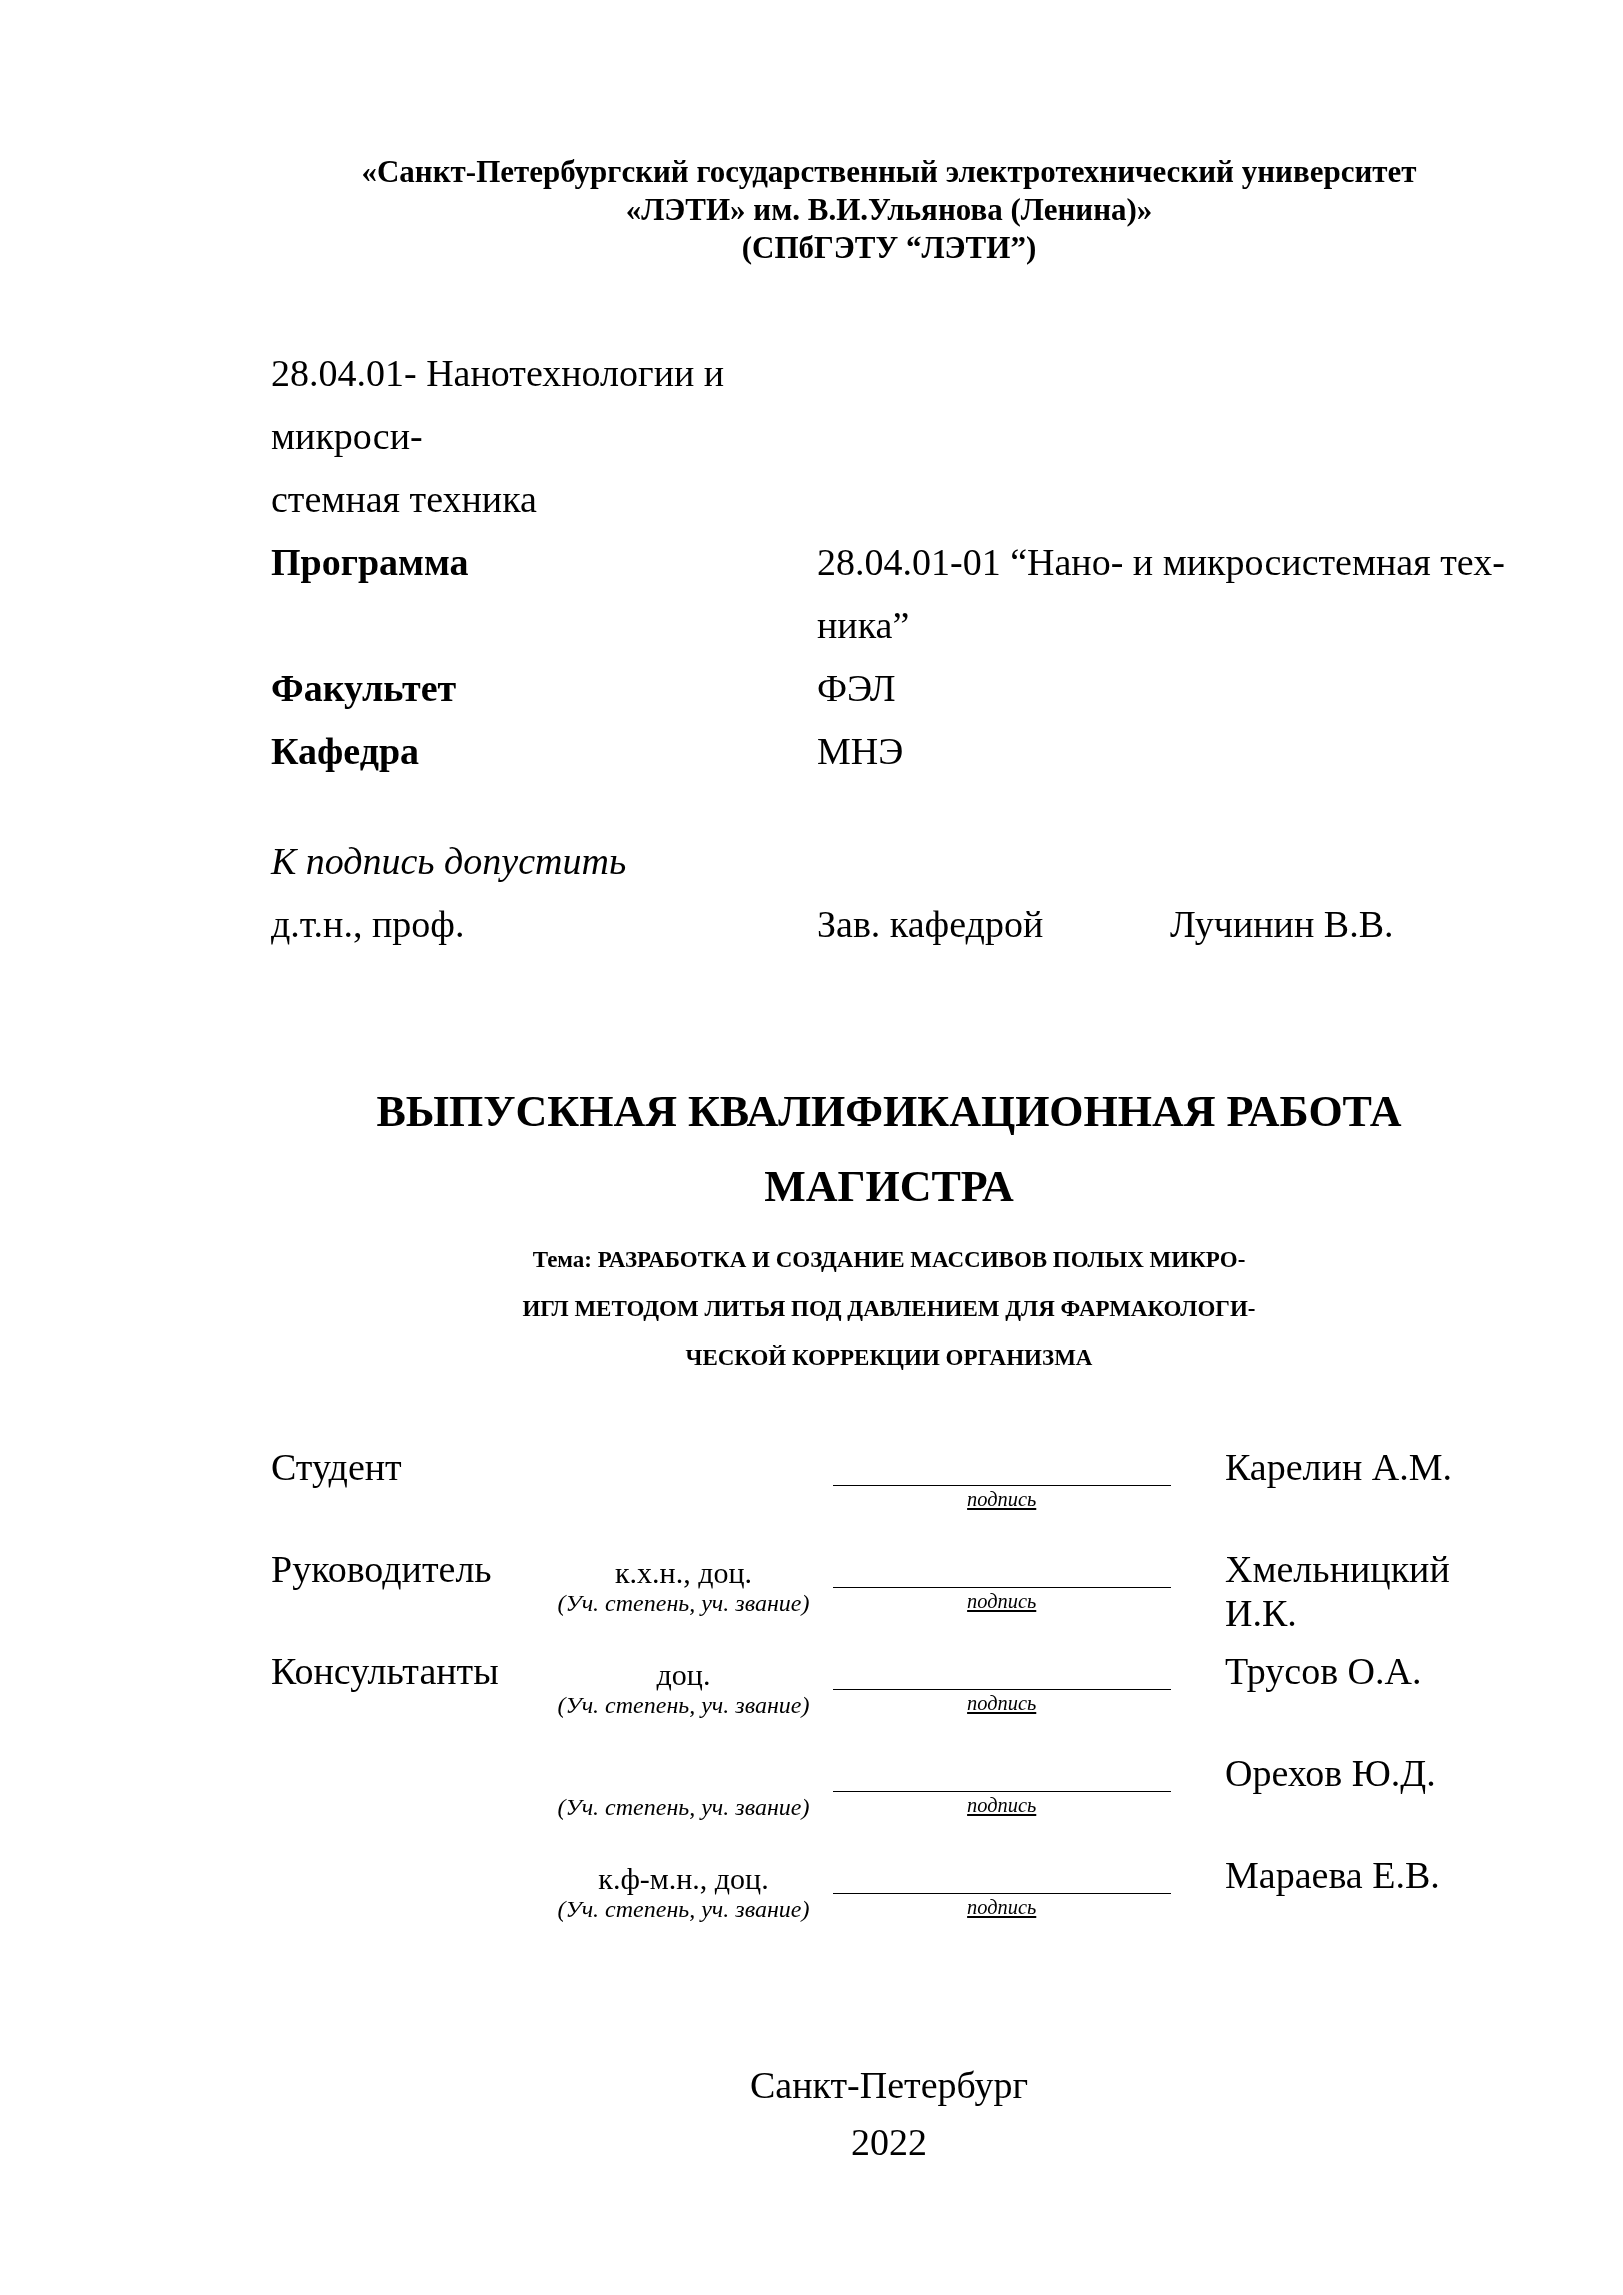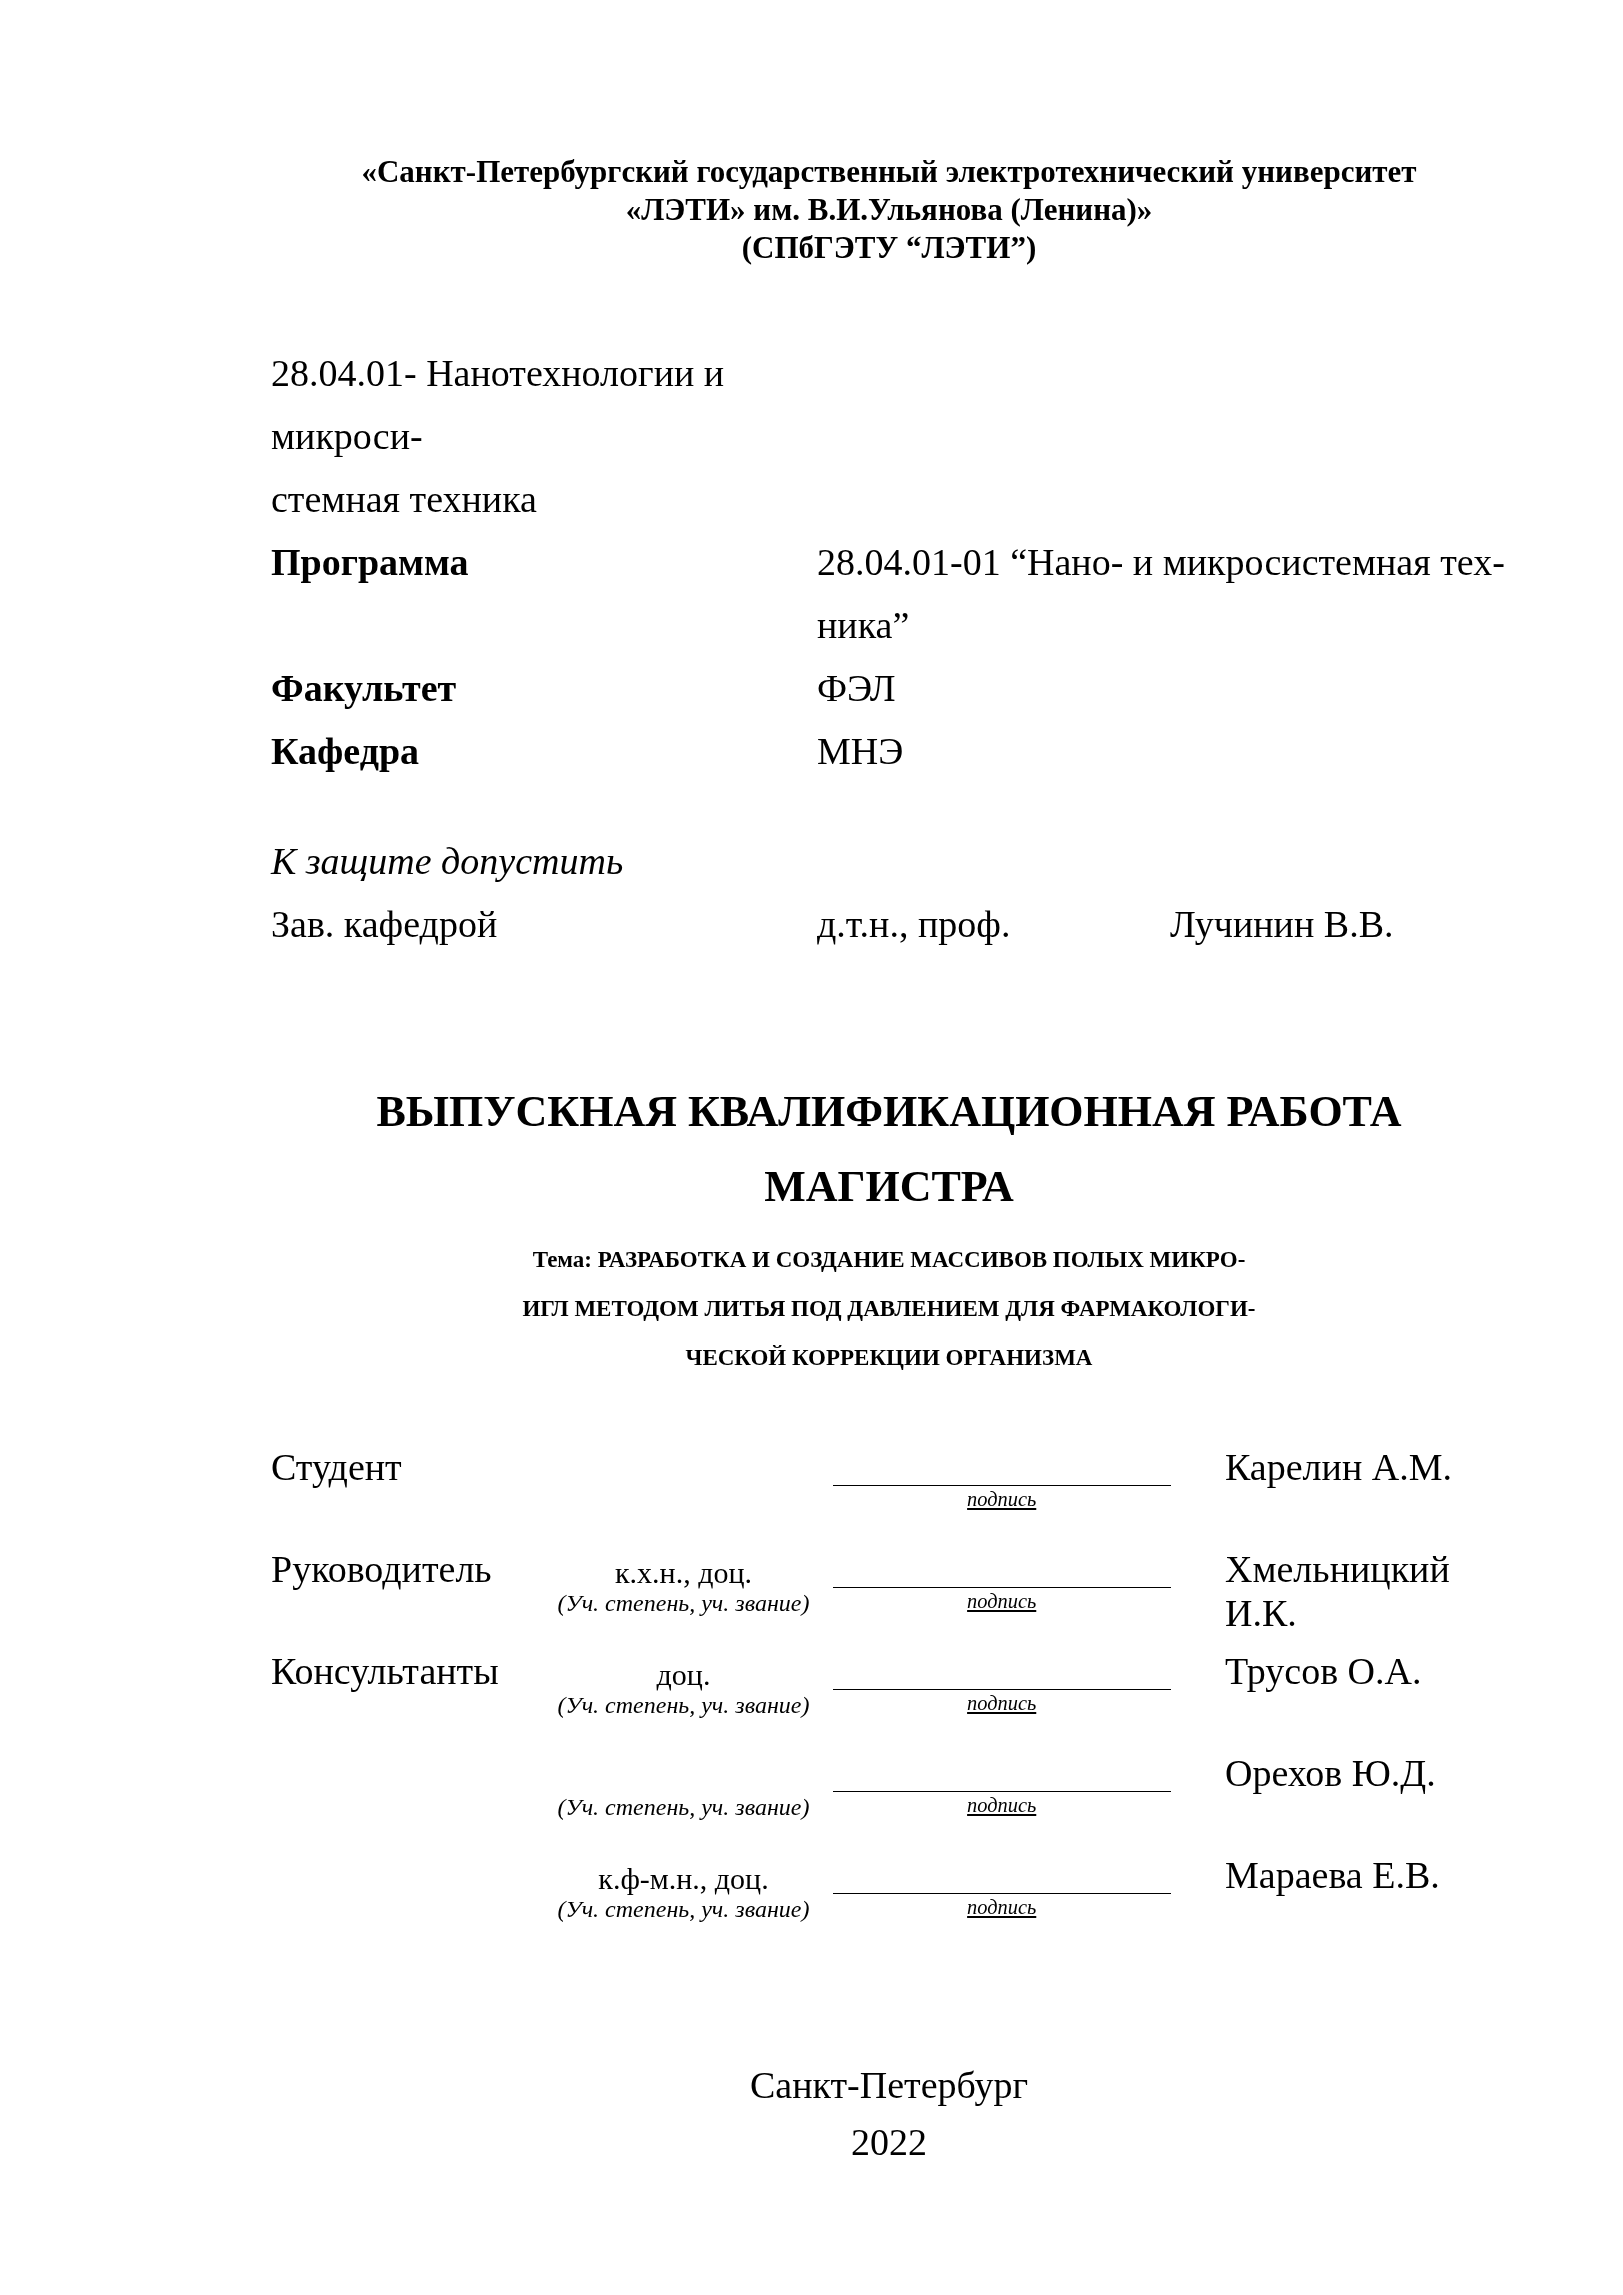--- a/index.html
+++ b/index.html
@@ -160,24 +160,24 @@
       <div class="info-row">
         <div class="info-label">Кафедра</div>
         <div class="info-value">
           <div class="value-line">МНЭ</div>
 
         </div>
       </div>
     </div>
 
     <div class="admission">
-      <div class="admission-note">К защите допустить</div>
+      <div class="admission-note">К подпись допустить</div>
       <div class="admission-row">
+        <div>д.т.н., проф.</div>
         <div>Зав. кафедрой</div>
-        <div>д.т.н., проф.</div>
         <div>Лучинин В.В.</div>
       </div>
     </div>
 
     <div class="main-title">
       <div>ВЫПУСКНАЯ КВАЛИФИКАЦИОННАЯ РАБОТА</div>
       <div>МАГИСТРА</div>
     </div>
 
     <div class="theme">

